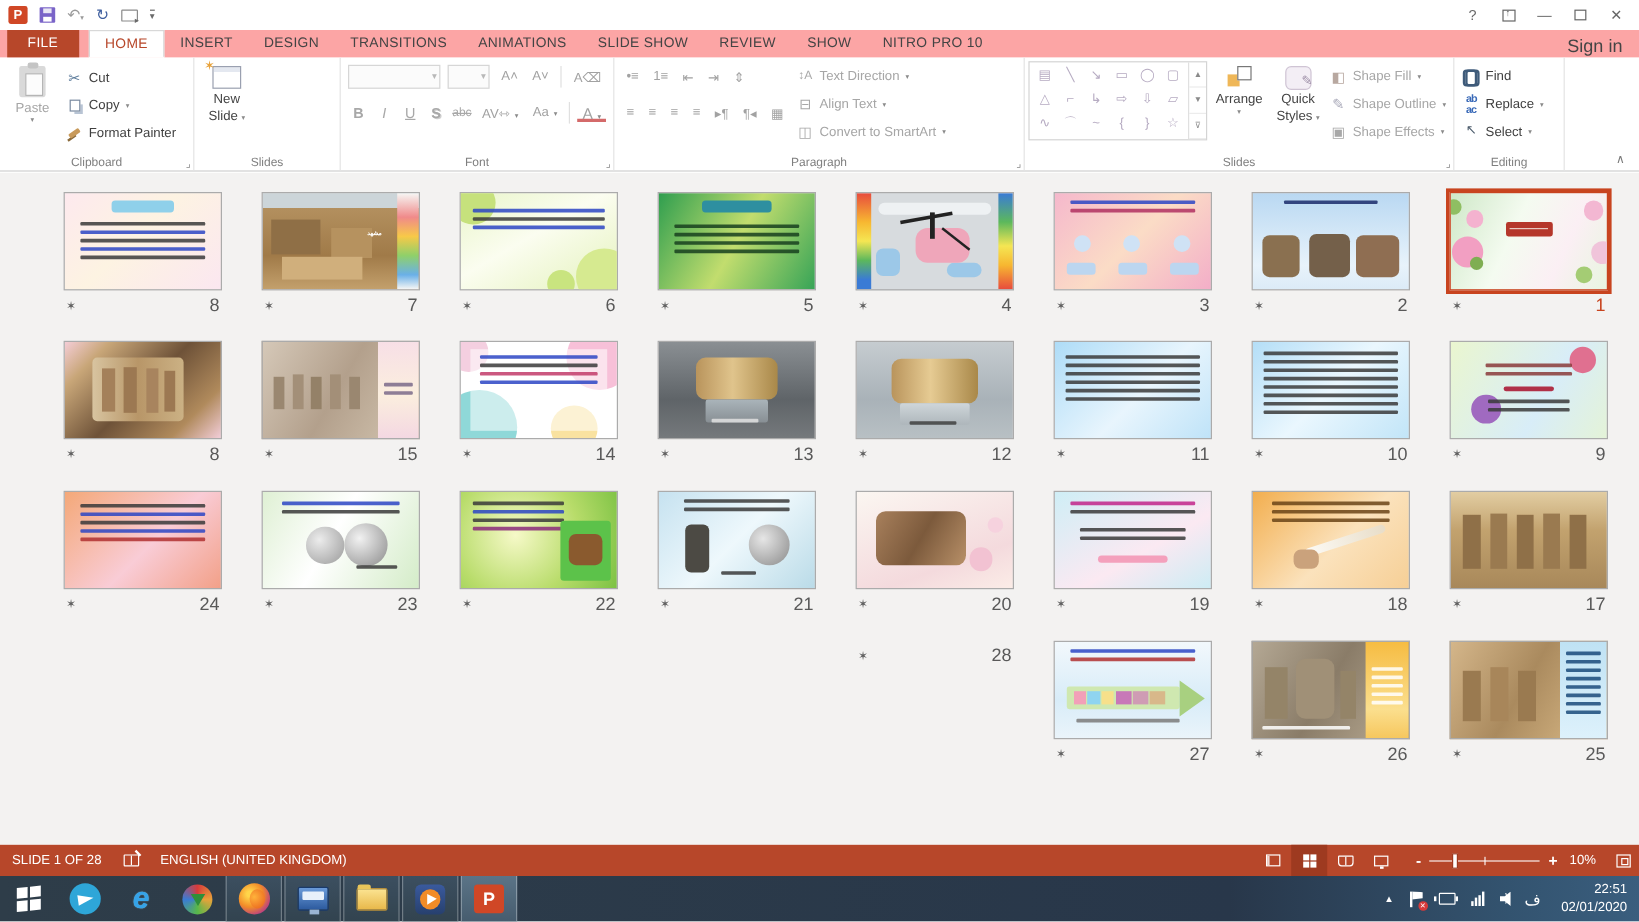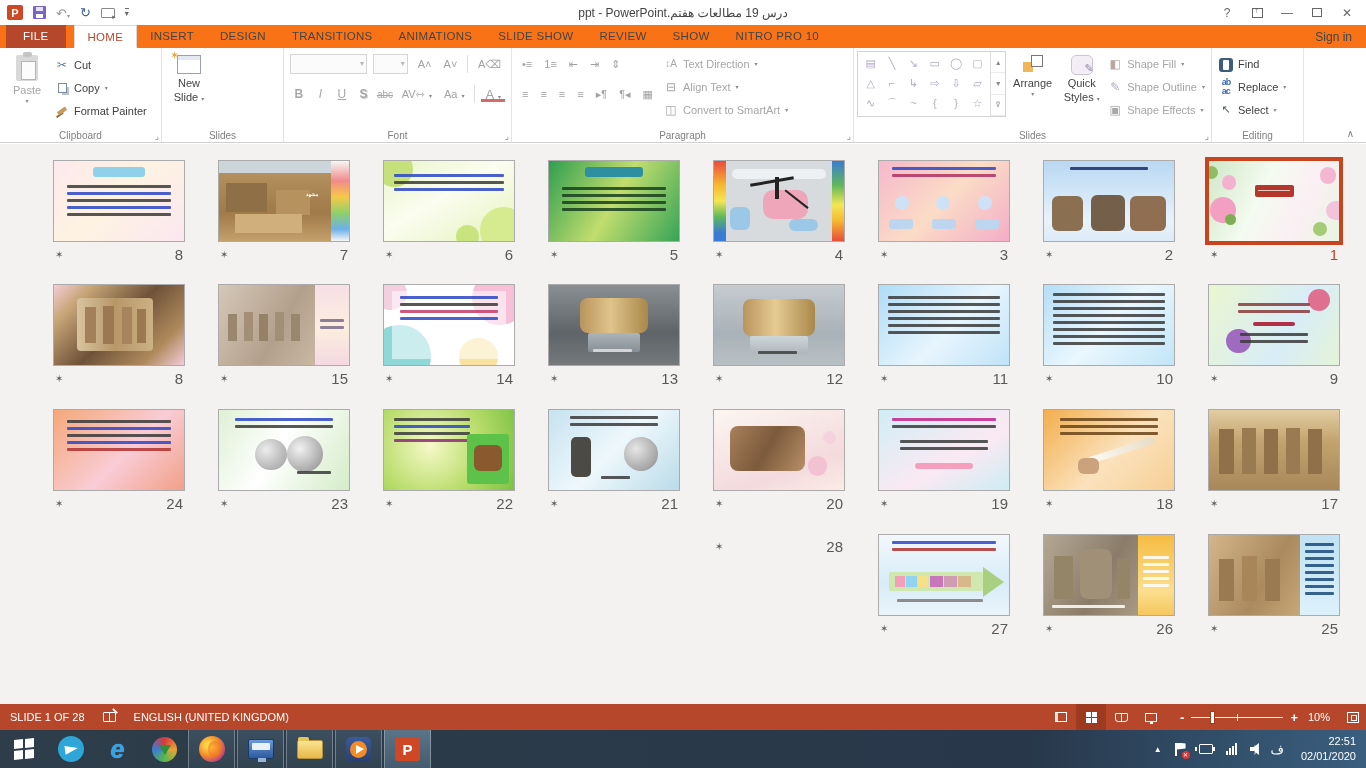--- a/index.html
+++ b/index.html
@@ -22,25 +22,25 @@
   .qat-more { font-size:8px; color:#6a6a6a; border-top:1px solid #6a6a6a; line-height:1; padding-top:1px; }
   .tb-title { position:absolute; left:0; right:0; text-align:center; font-size:12px; color:#444; pointer-events:none; }
   .winctl { position:absolute; right:6px; top:0; height:25px; display:flex; align-items:center; gap:4px; }
   .wbtn { width:26px; height:20px; display:flex; align-items:center; justify-content:center; font-size:12px; color:#666; }
   .rdo-box { width:11px; height:10px; border:1px solid #666; position:relative; }
   .rdo-box::after { content:"↑"; position:absolute; left:2px; top:-3px; font-size:8px; color:#666; }
   .restore { width:10px; height:9px; border:1px solid #666; position:relative; background:#fff; }
   .restore::before { content:""; position:absolute; left:2px; top:-3px; width:9px; height:8px; border:1px solid #666; z-index:-1; }
 
   
-  .tabrow { position:absolute; top:25px; left:0; right:0; height:23px; background:#f97316; display:flex; align-items:stretch; padding-left:6px; }
+  .tabrow { position:absolute; top:25px; left:0; right:0; height:23px; background:#fca5a5; display:flex; align-items:stretch; padding-left:6px; }
   .tab { padding:5px 13px 4px; font-size:11.5px; color:#444; letter-spacing:.3px; }
   .tab.file { background:#b7472a; color:#fff; padding:5px 17px 4px; margin-right:8px; }
   .tab.active { border:1px solid #d8d8d8; border-bottom:1px solid #fff; color:#b7472a; background:#fff; }
-  .signin { position:absolute; right:14px; top:5px; font-size:12px; color:#444; }
+  .signin { position:absolute; right:14px; top:5px; font-size:15px; color:#444; }
 
   
   .ribbon { position:absolute; top:48px; left:0; right:0; height:95px; background:#fff; border-bottom:1px solid #d0d0d0; display:flex; }
   .group { position:relative; border-right:1px solid #e4e4e4; padding:3px 3px 15px 3px; display:flex; align-items:flex-start; }
   .glabel { position:absolute; bottom:1px; left:0; right:0; text-align:center; font-size:10px; color:#7f7f7f; }
   .dlg { position:absolute; right:2px; bottom:1px; font-size:9px; color:#8a8a8a; }
   .chev-collapse { position:absolute; right:12px; bottom:3px; font-size:10px; color:#7a7a7a; }
   .bigbtn { display:flex; flex-direction:column; align-items:center; justify-content:flex-start; width:48px; padding-top:4px; font-size:11px; color:#444; text-align:center; line-height:1.25; height:74px; }
   .bigbtn .dd { font-size:6px; color:#8a8a8a; }
   .dim { color:#a6a6a6 !important; }
@@ -163,21 +163,20 @@
 
   <div class="titlebar">
     <div class="qat">
       <span class="pp-logo">P</span>
       <span class="floppy"></span>
       <span><span class="qat-glyph">↶</span><span class="ddt">▾</span></span>
       <span class="qat-glyph en">↻</span>
       <span class="qat-mon"></span>
       <span class="qat-more">▾</span>
     </div>
-    <div class="tb-title" dir="auto">درس 19 مطالعات هفتم.ppt - PowerPoint</div>
     <div class="winctl">
       <span class="wbtn">?</span>
       <span class="wbtn">
           <span class="rdo-box"></span>
         </span>
       <span class="wbtn">—</span>
       <span class="wbtn">
           <span class="restore"></span>
         </span>
       <span class="wbtn">✕</span>

